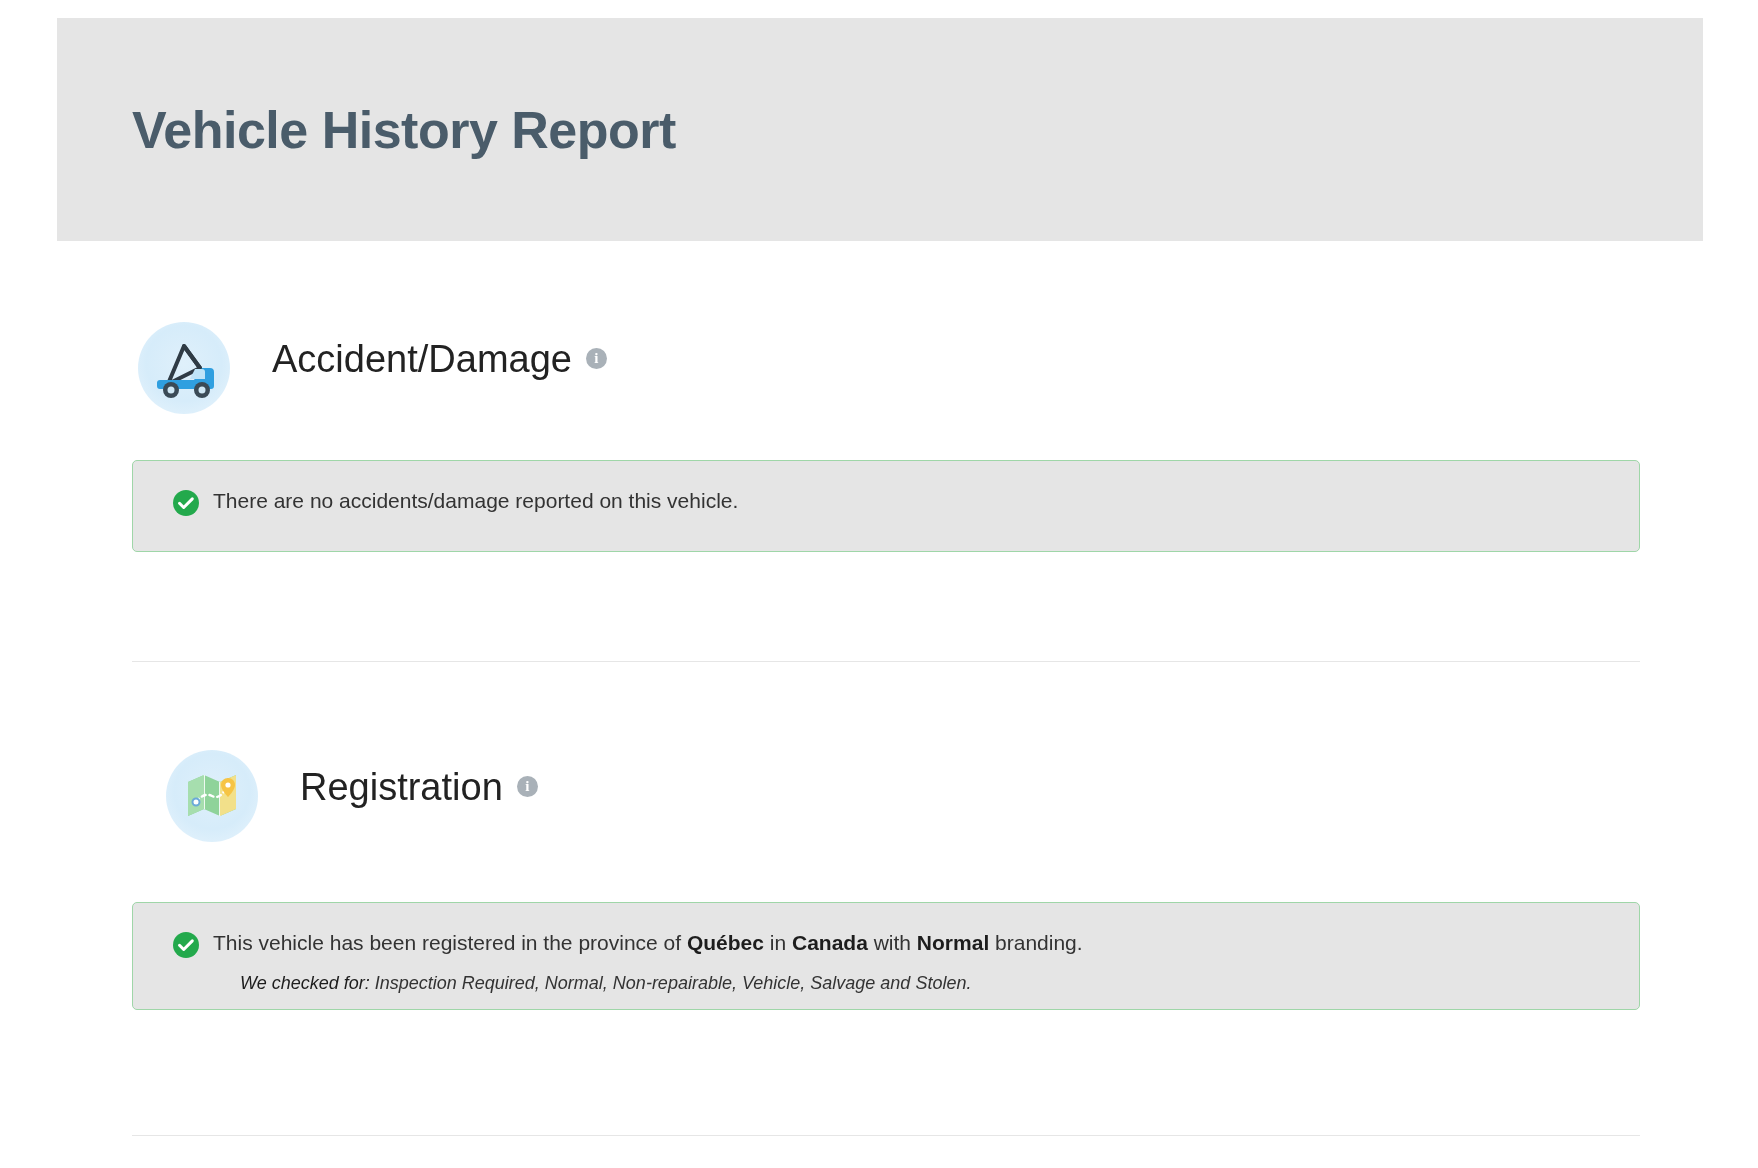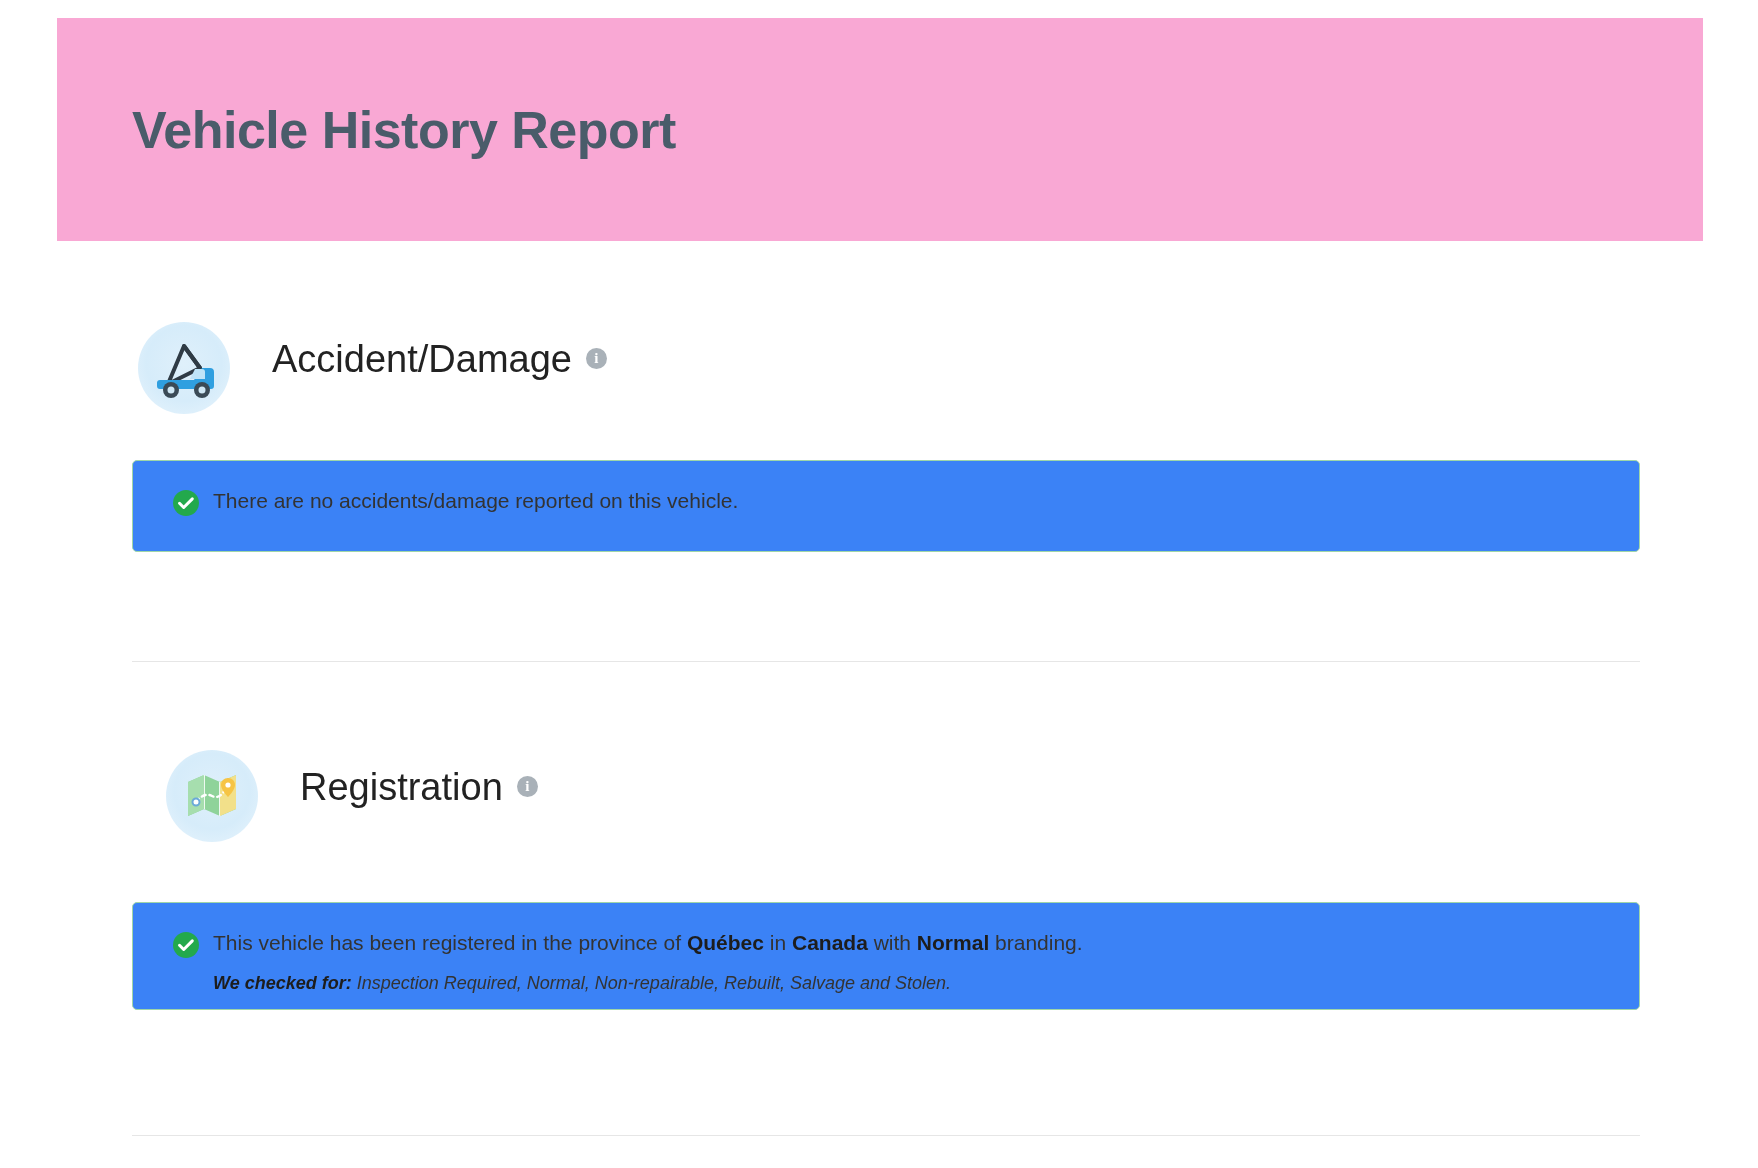--- a/index.html
+++ b/index.html
@@ -19,21 +19,21 @@
     background: #ffffff;
   }
 
   
   .report-header {
     position: absolute;
     left: 57px;
     top: 18px;
     width: 1646px;
     height: 223px;
-    background: #f9a8d4;
+    background: #e5e5e5;
     box-sizing: border-box;
   }
 
   .report-title {
     position: absolute;
     left: 75px;
     top: 82px;
     font-size: 52px;
     font-weight: bold;
     color: #4a5c6a;
@@ -91,21 +91,21 @@
     position: relative;
     top: -3px;
     cursor: pointer;
   }
 
   
   .result-box {
     position: absolute;
     left: 132px;
     width: 1508px;
-    background: #3b82f6;
+    background: #e5e5e5;
     border: 1px solid #9fd6a8;
     border-radius: 5px;
     box-sizing: border-box;
     padding: 26px 0 26px 0;
   }
 
   .check-icon {
     position: absolute;
     left: 40px;
     top: 29px;
@@ -125,23 +125,24 @@
 
   .checked-for {
     margin-left: 80px;
     margin-right: 30px;
     margin-top: 16px;
     font-size: 18px;
     font-style: italic;
     color: #333333;
   }
   .checked-for .lead {
-    font-weight: bold;
+    font-weight: normal;
     font-style: italic;
     color: #1d1d1d;
+    margin-left: 27px;
   }
 
   
   .divider {
     position: absolute;
     left: 132px;
     width: 1508px;
     height: 1px;
     background: #e6e6e6;
   }
@@ -223,20 +224,20 @@
     <div class="result-box">
       <svg class="check-icon" viewBox="0 0 26 26">
         <circle cx="13" cy="13" r="13" fill="#23a94c"></circle>
         <path d="M6.5 13.3 l4.2 4.2 l8.6 -8.6" fill="none" stroke="#ffffff" stroke-width="3" stroke-linecap="round" stroke-linejoin="round"></path>
       </svg>
       <div class="result-text">
         <span>This vehicle has been registered in the province of </span><b>Québec</b><span> in </span><b>Canada</b><span> with </span><b>Normal</b><span> branding.</span>
       </div>
       <div class="checked-for">
         <span class="lead">We checked for:</span>
-        <span>Inspection Required, Normal, Non-repairable, Rebuilt, Salvage and Stolen.</span>
+        <span>Inspection Required, Normal, Non-repairable, Vehicle, Salvage and Stolen.</span>
       </div>
     </div>
   </div>
 
   <div class="divider" id="divider-2"></div>
 
 </div>
 
 </body></html>

